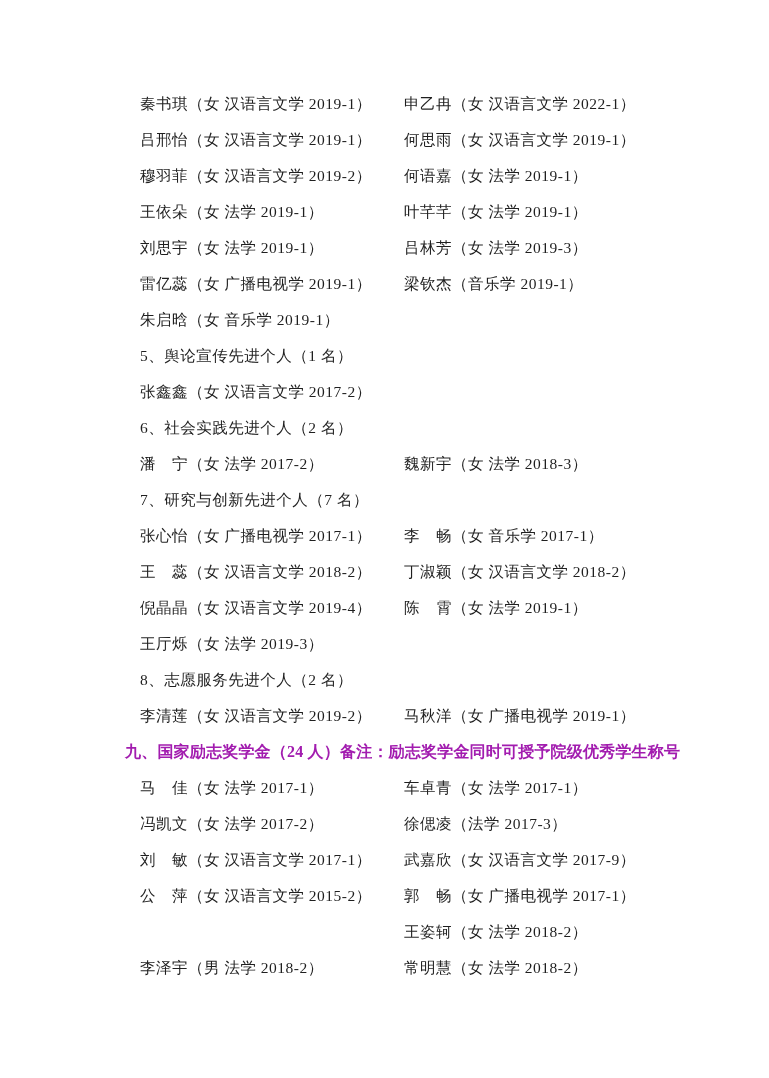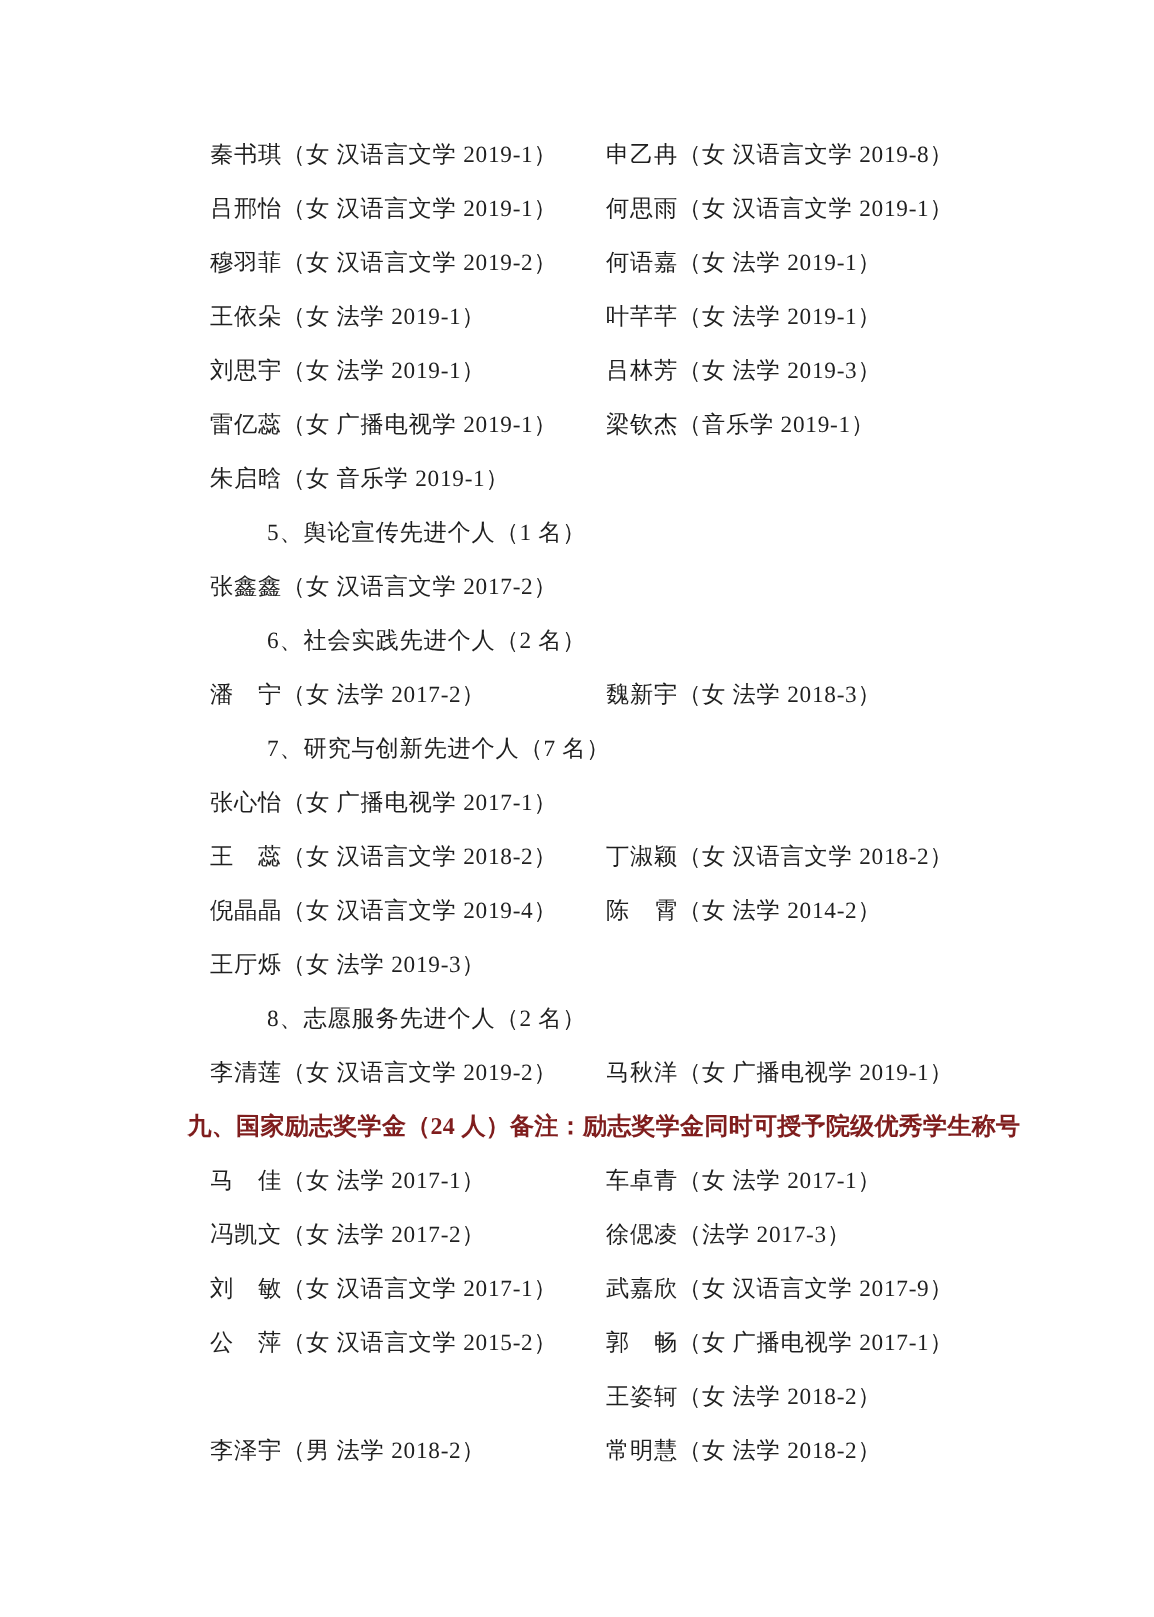--- a/index.html
+++ b/index.html
@@ -33,50 +33,49 @@
   .line .cell {
     display: inline-block;
   }
   .line .cell.right {
     position: absolute;
     left: 264px;
     top: 0;
   }
   .line.heading {
     font-size: 15.5px;
-    margin-left: 38px;
   }
   .line.heading-bold {
     font-weight: bold;
-    color: #7f1d1d;
+    color: #a21caf;
     margin-left: -15px;
     font-size: 16px;
     letter-spacing: 0.2px;
   }
 </style>
 </head>
 <body>
 
 <div class="page">
   <div class="doc-body">
-      <div class="line row"><span class="cell left">秦书琪（女 汉语言文学 2019-1）</span><span class="cell right">申乙冉（女 汉语言文学 2019-8）</span></div>
+      <div class="line row"><span class="cell left">秦书琪（女 汉语言文学 2019-1）</span><span class="cell right">申乙冉（女 汉语言文学 2022-1）</span></div>
       <div class="line row"><span class="cell left">吕邢怡（女 汉语言文学 2019-1）</span><span class="cell right">何思雨（女 汉语言文学 2019-1）</span></div>
       <div class="line row"><span class="cell left">穆羽菲（女 汉语言文学 2019-2）</span><span class="cell right">何语嘉（女 法学 2019-1）</span></div>
       <div class="line row"><span class="cell left">王依朵（女 法学 2019-1）</span><span class="cell right">叶芊芊（女 法学 2019-1）</span></div>
       <div class="line row"><span class="cell left">刘思宇（女 法学 2019-1）</span><span class="cell right">吕林芳（女 法学 2019-3）</span></div>
       <div class="line row"><span class="cell left">雷亿蕊（女 广播电视学 2019-1）</span><span class="cell right">梁钦杰（音乐学 2019-1）</span></div>
       <div class="line row"><span class="cell left">朱启晗（女 音乐学 2019-1）</span></div>
       <div class="line heading">5、舆论宣传先进个人（1 名）</div>
       <div class="line row"><span class="cell left">张鑫鑫（女 汉语言文学 2017-2）</span></div>
       <div class="line heading">6、社会实践先进个人（2 名）</div>
       <div class="line row"><span class="cell left">潘　宁（女 法学 2017-2）</span><span class="cell right">魏新宇（女 法学 2018-3）</span></div>
       <div class="line heading">7、研究与创新先进个人（7 名）</div>
-      <div class="line row"><span class="cell left">张心怡（女 广播电视学 2017-1）</span></div>
+      <div class="line row"><span class="cell left">张心怡（女 广播电视学 2017-1）</span><span class="cell right">李　畅（女 音乐学 2017-1）</span></div>
       <div class="line row"><span class="cell left">王　蕊（女 汉语言文学 2018-2）</span><span class="cell right">丁淑颖（女 汉语言文学 2018-2）</span></div>
-      <div class="line row"><span class="cell left">倪晶晶（女 汉语言文学 2019-4）</span><span class="cell right">陈　霄（女 法学 2014-2）</span></div>
+      <div class="line row"><span class="cell left">倪晶晶（女 汉语言文学 2019-4）</span><span class="cell right">陈　霄（女 法学 2019-1）</span></div>
       <div class="line row"><span class="cell left">王厅烁（女 法学 2019-3）</span></div>
       <div class="line heading">8、志愿服务先进个人（2 名）</div>
       <div class="line row"><span class="cell left">李清莲（女 汉语言文学 2019-2）</span><span class="cell right">马秋洋（女 广播电视学 2019-1）</span></div>
       <div class="line heading-bold">九、国家励志奖学金（24 人）备注：励志奖学金同时可授予院级优秀学生称号</div>
       <div class="line row"><span class="cell left">马　佳（女 法学 2017-1）</span><span class="cell right">车卓青（女 法学 2017-1）</span></div>
       <div class="line row"><span class="cell left">冯凯文（女 法学 2017-2）</span><span class="cell right">徐偲凌（法学 2017-3）</span></div>
       <div class="line row"><span class="cell left">刘　敏（女 汉语言文学 2017-1）</span><span class="cell right">武嘉欣（女 汉语言文学 2017-9）</span></div>
       <div class="line row"><span class="cell left">公　萍（女 汉语言文学 2015-2）</span><span class="cell right">郭　畅（女 广播电视学 2017-1）</span></div>
       <div class="line row"><span class="cell right">王姿轲（女 法学 2018-2）</span></div>
       <div class="line row"><span class="cell left">李泽宇（男 法学 2018-2）</span><span class="cell right">常明慧（女 法学 2018-2）</span></div>

